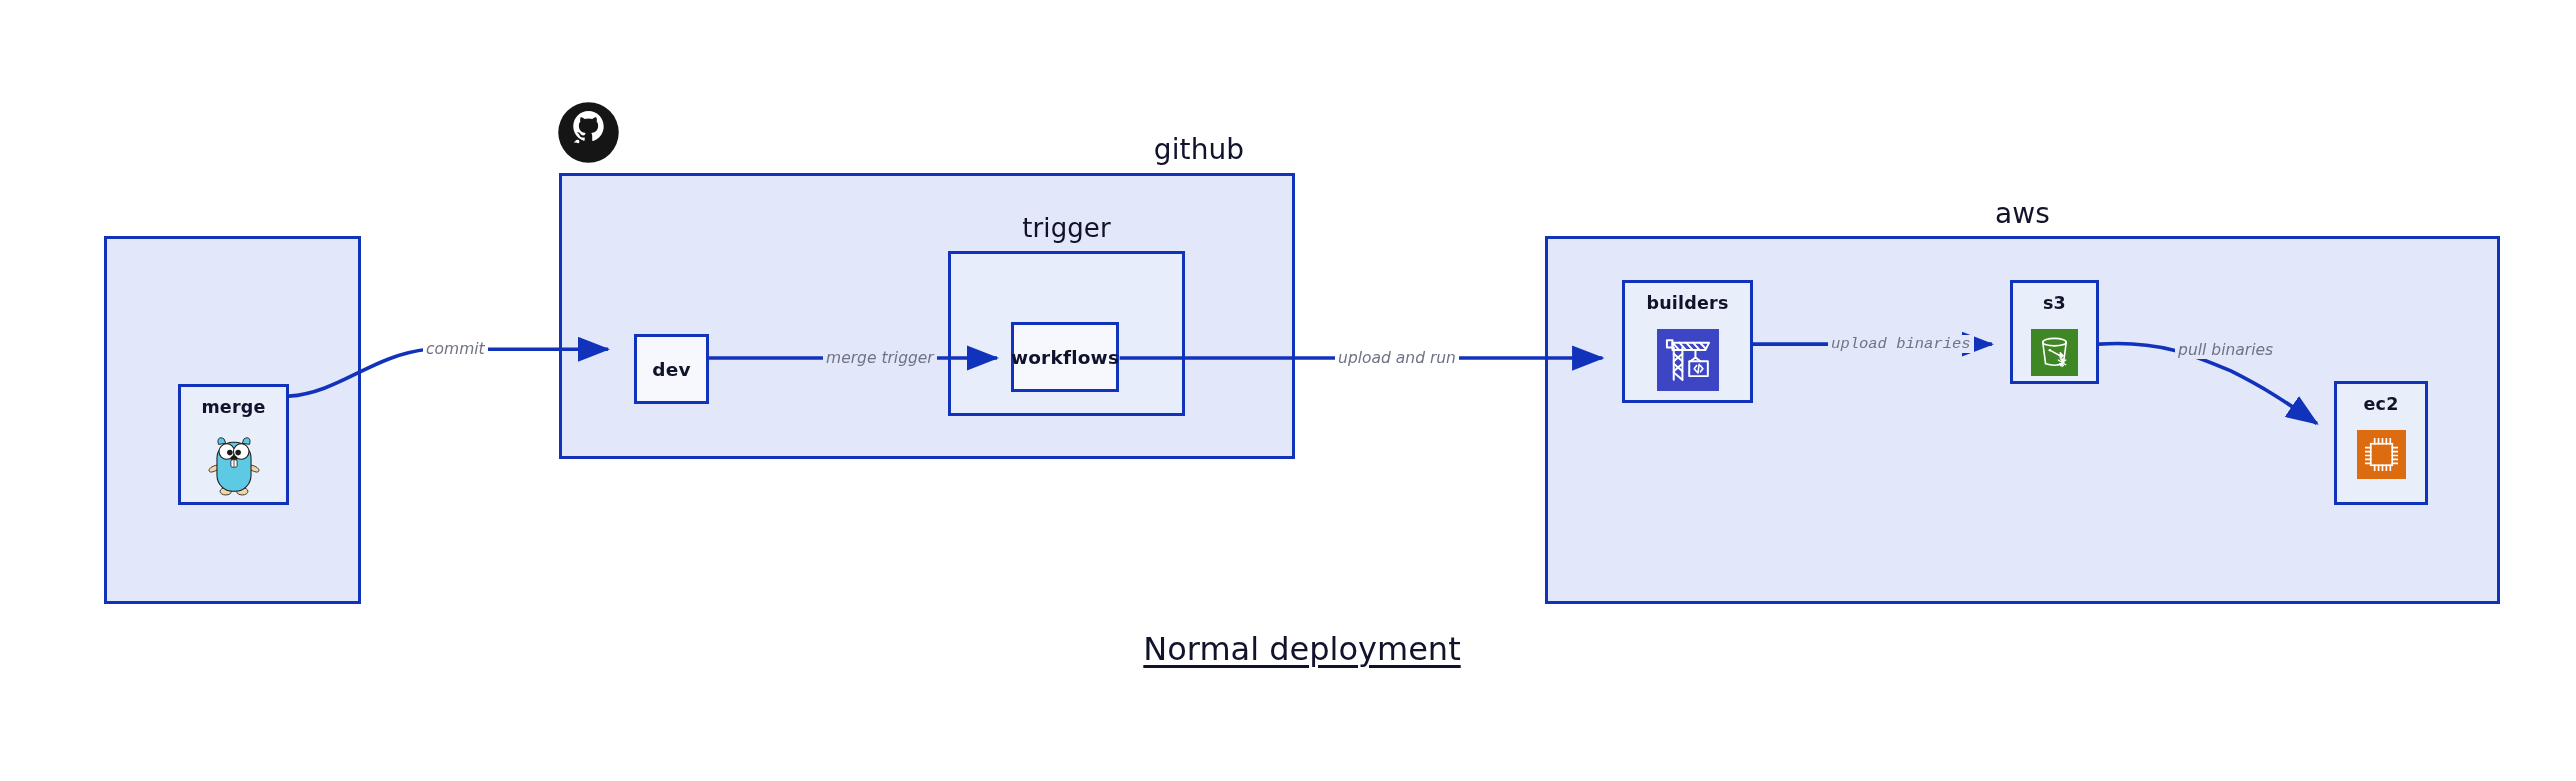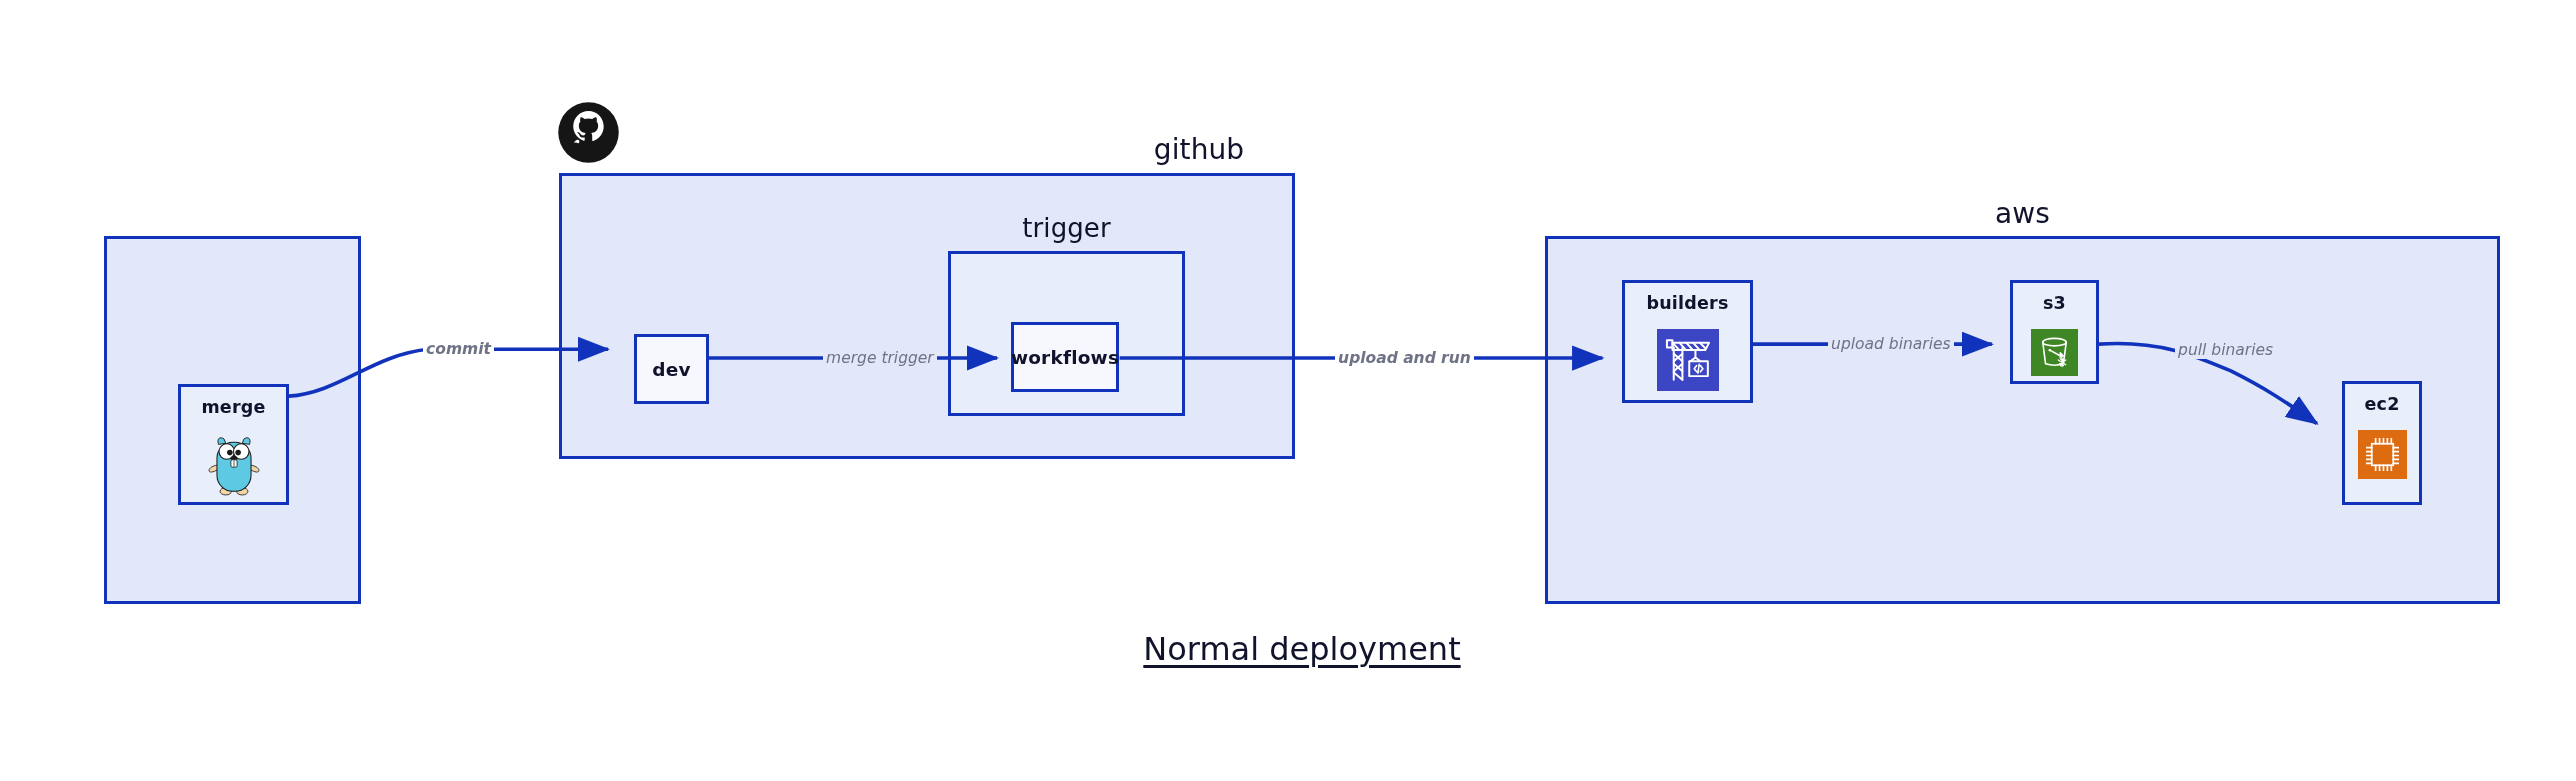--- a/index.html
+++ b/index.html
@@ -76,21 +76,21 @@
     position: absolute;
     color: #6f7386;
     font-size: 15.5px;
     font-style: italic;
     white-space: nowrap;
     background: #ffffff;
     padding: 0 3.1px;
     font-family: "DejaVu Sans", "Liberation Sans", sans-serif;
   }
   .edge-label.on-fill { background: #e2e7fa; }
-  .edge-label.on-white { background: #ffffff; font-weight: bold; }
+  .edge-label.on-white { background: #ffffff; }
   
   #edges {
     position: absolute;
     left: 0; top: 0;
     width: 2604px;
     height: 781px;
     pointer-events: none;
   }
   
   #diagram-title {
@@ -215,21 +215,21 @@
 
           <g stroke-width="2.8">
             <path d="M66 62 V80 M58 66 L74 76 M74 66 L58 76"></path>
             <path d="M63 64 L66 67 L69 64 M63 78 L66 75 L69 78"></path>
           </g>
         </g>
       </svg>
     </div>
   </div>
 
-  <div class="node" style="left:2334px; top:381px; width:80px; height:124px;margin-left:8px;">
+  <div class="node" style="left:2334px; top:381px; width:94px; height:124px;">
     <div class="node-title">ec2</div>
     <div class="node-icon">
       <svg width="49" height="49" viewBox="0 0 100 100" xmlns="http://www.w3.org/2000/svg">
         <rect width="100" height="100" fill="#dd6b10"></rect>
         <g fill="none" stroke="#ffffff" stroke-width="3.4" stroke-linecap="square">
           <rect x="28" y="28" width="44" height="44"></rect>
           <path d="M36 28 V18 M44 28 V18 M52 28 V18 M60 28 V18 M68 28 V18"></path>
           <path d="M36 72 V82 M44 72 V82 M52 72 V82 M60 72 V82 M68 72 V82"></path>
           <path d="M28 36 H18 M28 44 H18 M28 52 H18 M28 60 H18 M28 68 H18"></path>
           <path d="M72 36 H82 M72 44 H82 M72 52 H82 M72 60 H82 M72 68 H82"></path>
@@ -252,19 +252,19 @@
     <path d="M2173 695 L 3110 695" fill="none" stroke="#1133bb" stroke-width="7" marker-end="url(#arrowhead)"></path>
 
     <path d="M3402 668 L 3866 668" fill="none" stroke="#1133bb" stroke-width="7" marker-end="url(#arrowhead)"></path>
 
     <path d="M4074 668 C 4190 660 4260 690 4330 720 C 4410 760 4450 790 4497 822" fill="none" stroke="#1133bb" stroke-width="7" marker-end="url(#arrowhead)"></path>
   </svg>
 
   <div class="edge-label on-white" style="left:423px; top:340px;">commit</div>
   <div class="edge-label on-fill" style="left:823px; top:349px;">merge trigger</div>
   <div class="edge-label on-white" style="left:1335px; top:349px;text-align:center;">upload and run</div>
-  <div class="edge-label on-fill" style="left:1828px; top:335px;">upload binaries</div>
+  <div class="edge-label on-fill" style="left:1828px; top:335px;font-family:Liberation Mono, monospace;">upload binaries</div>
   <div class="edge-label on-fill" style="left:2175px; top:341px;">pull binaries</div>
 
   <div id="diagram-title">Normal deployment</div>
 
 </div>
 
 
 </body></html>

